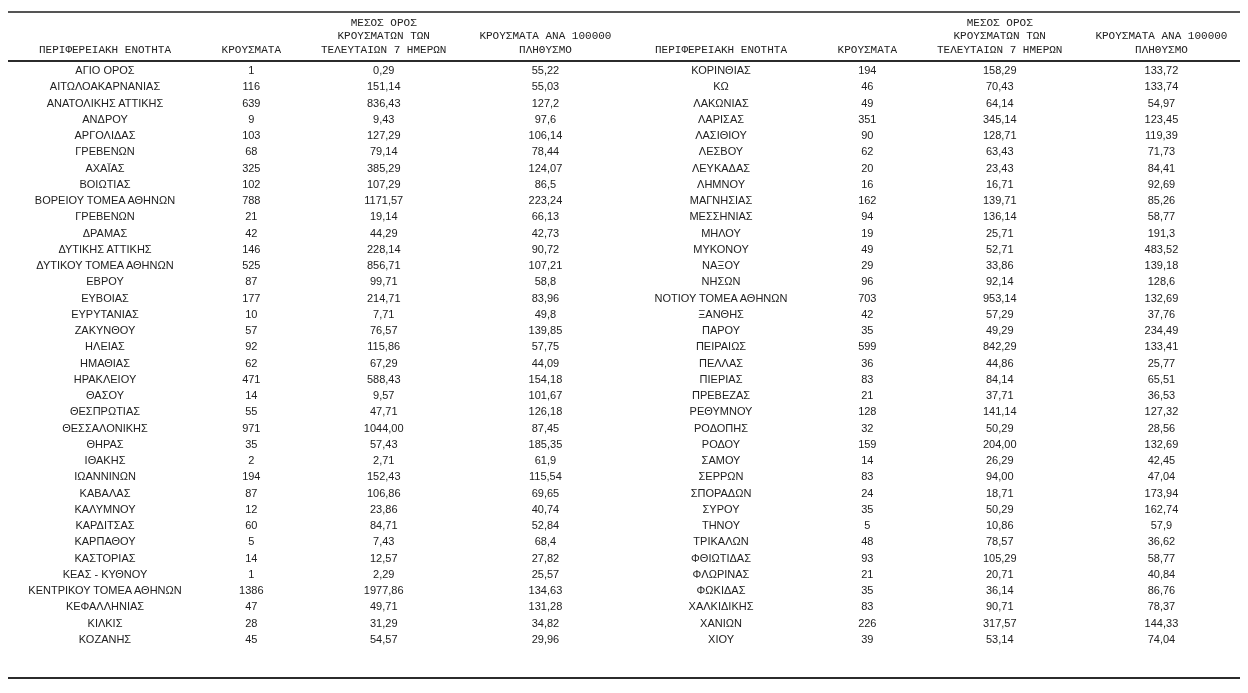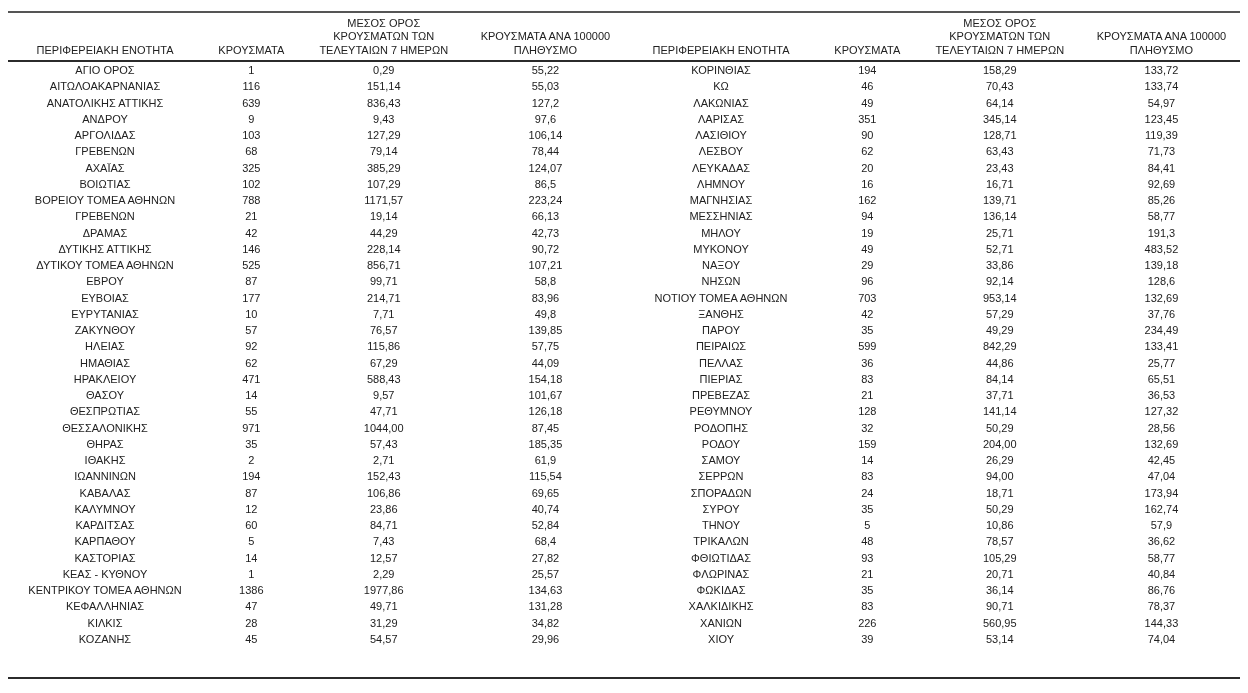--- a/index.html
+++ b/index.html
@@ -33,20 +33,21 @@
     font-size: 11px;
   }
   table.half th {
     font-weight: normal;
     vertical-align: bottom;
     padding: 3px 2px 2px 2px;
     line-height: 13.8px;
     white-space: pre-line;
     border-bottom: 2px solid #2b2b2b;
     height: 42px;
+    font-family: Liberation Mono, monospace;
   }
   table.half td {
     text-align: center;
     vertical-align: middle;
     padding: 0 2px;
     height: 16.25px;
     line-height: 16.25px;
     white-space: nowrap;
     overflow: hidden;
   }
@@ -518,21 +519,21 @@
           </tr>
           <tr>
             <td>ΧΑΛΚΙΔΙΚΗΣ</td>
             <td>83</td>
             <td>90,71</td>
             <td>78,37</td>
           </tr>
           <tr>
             <td>ΧΑΝΙΩΝ</td>
             <td>226</td>
-            <td>560,95</td>
+            <td>317,57</td>
             <td>144,33</td>
           </tr>
           <tr>
             <td>ΧΙΟΥ</td>
             <td>39</td>
             <td>53,14</td>
             <td>74,04</td>
           </tr>
         </tbody>
     </table>

